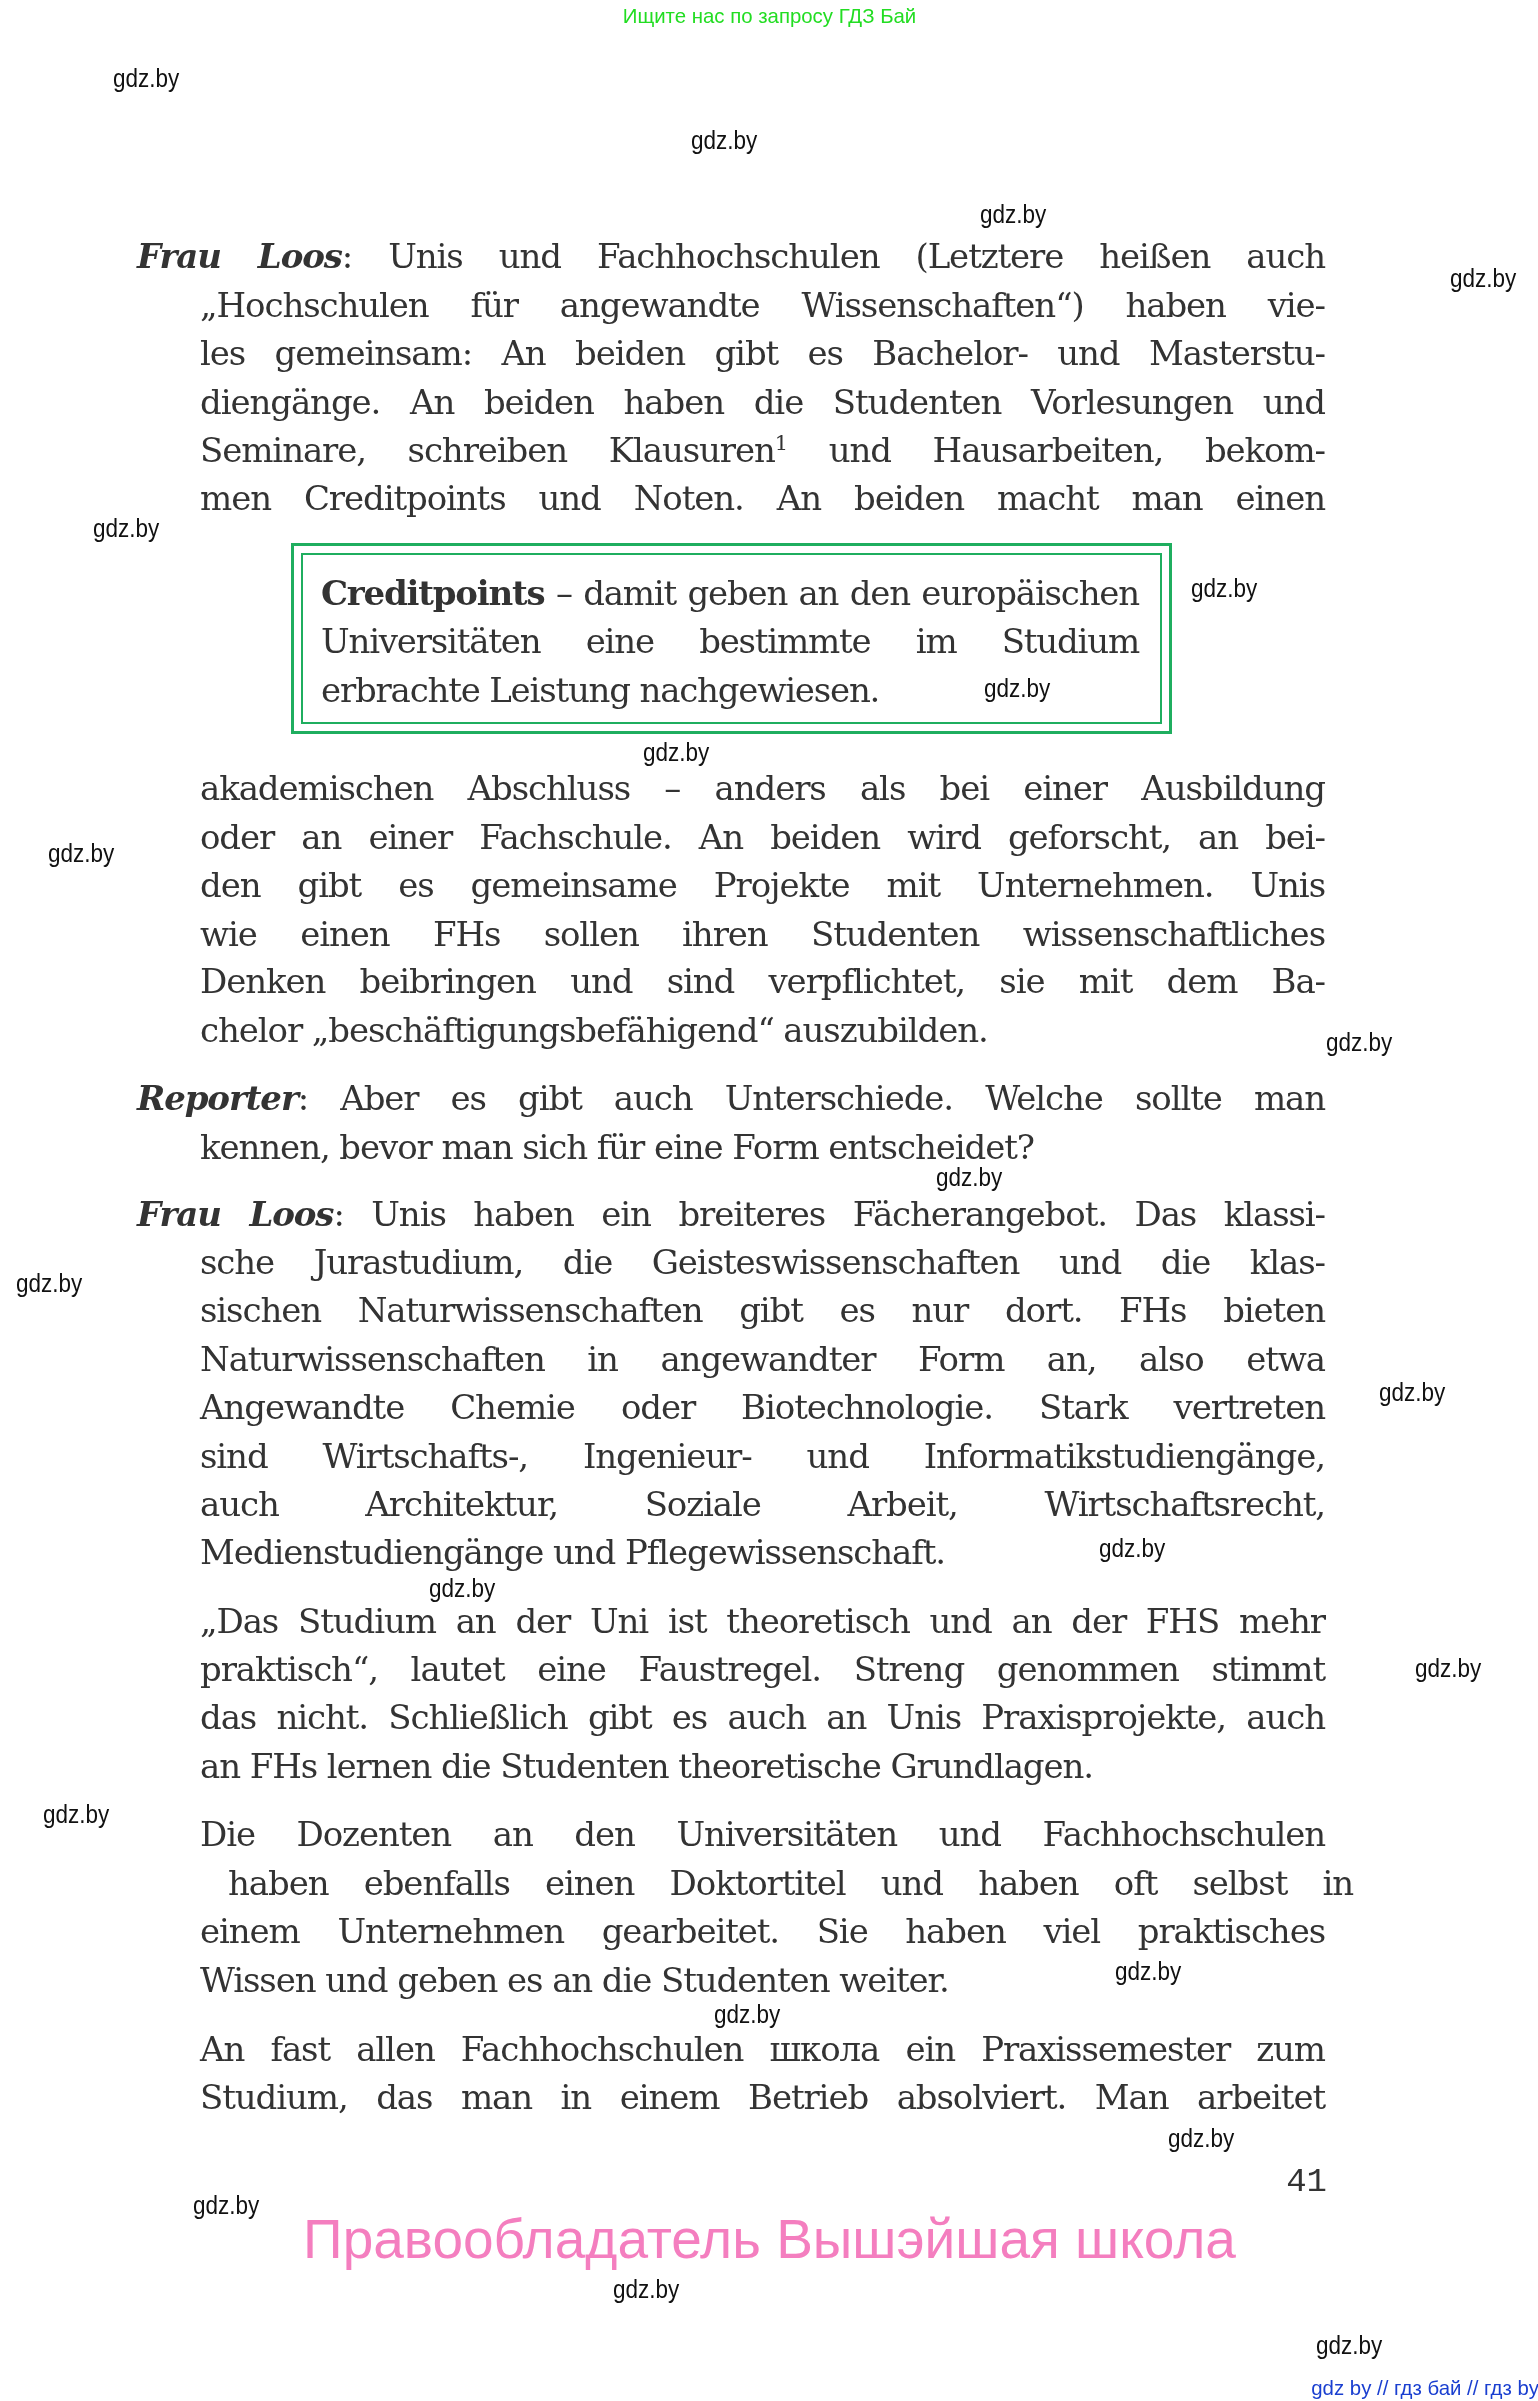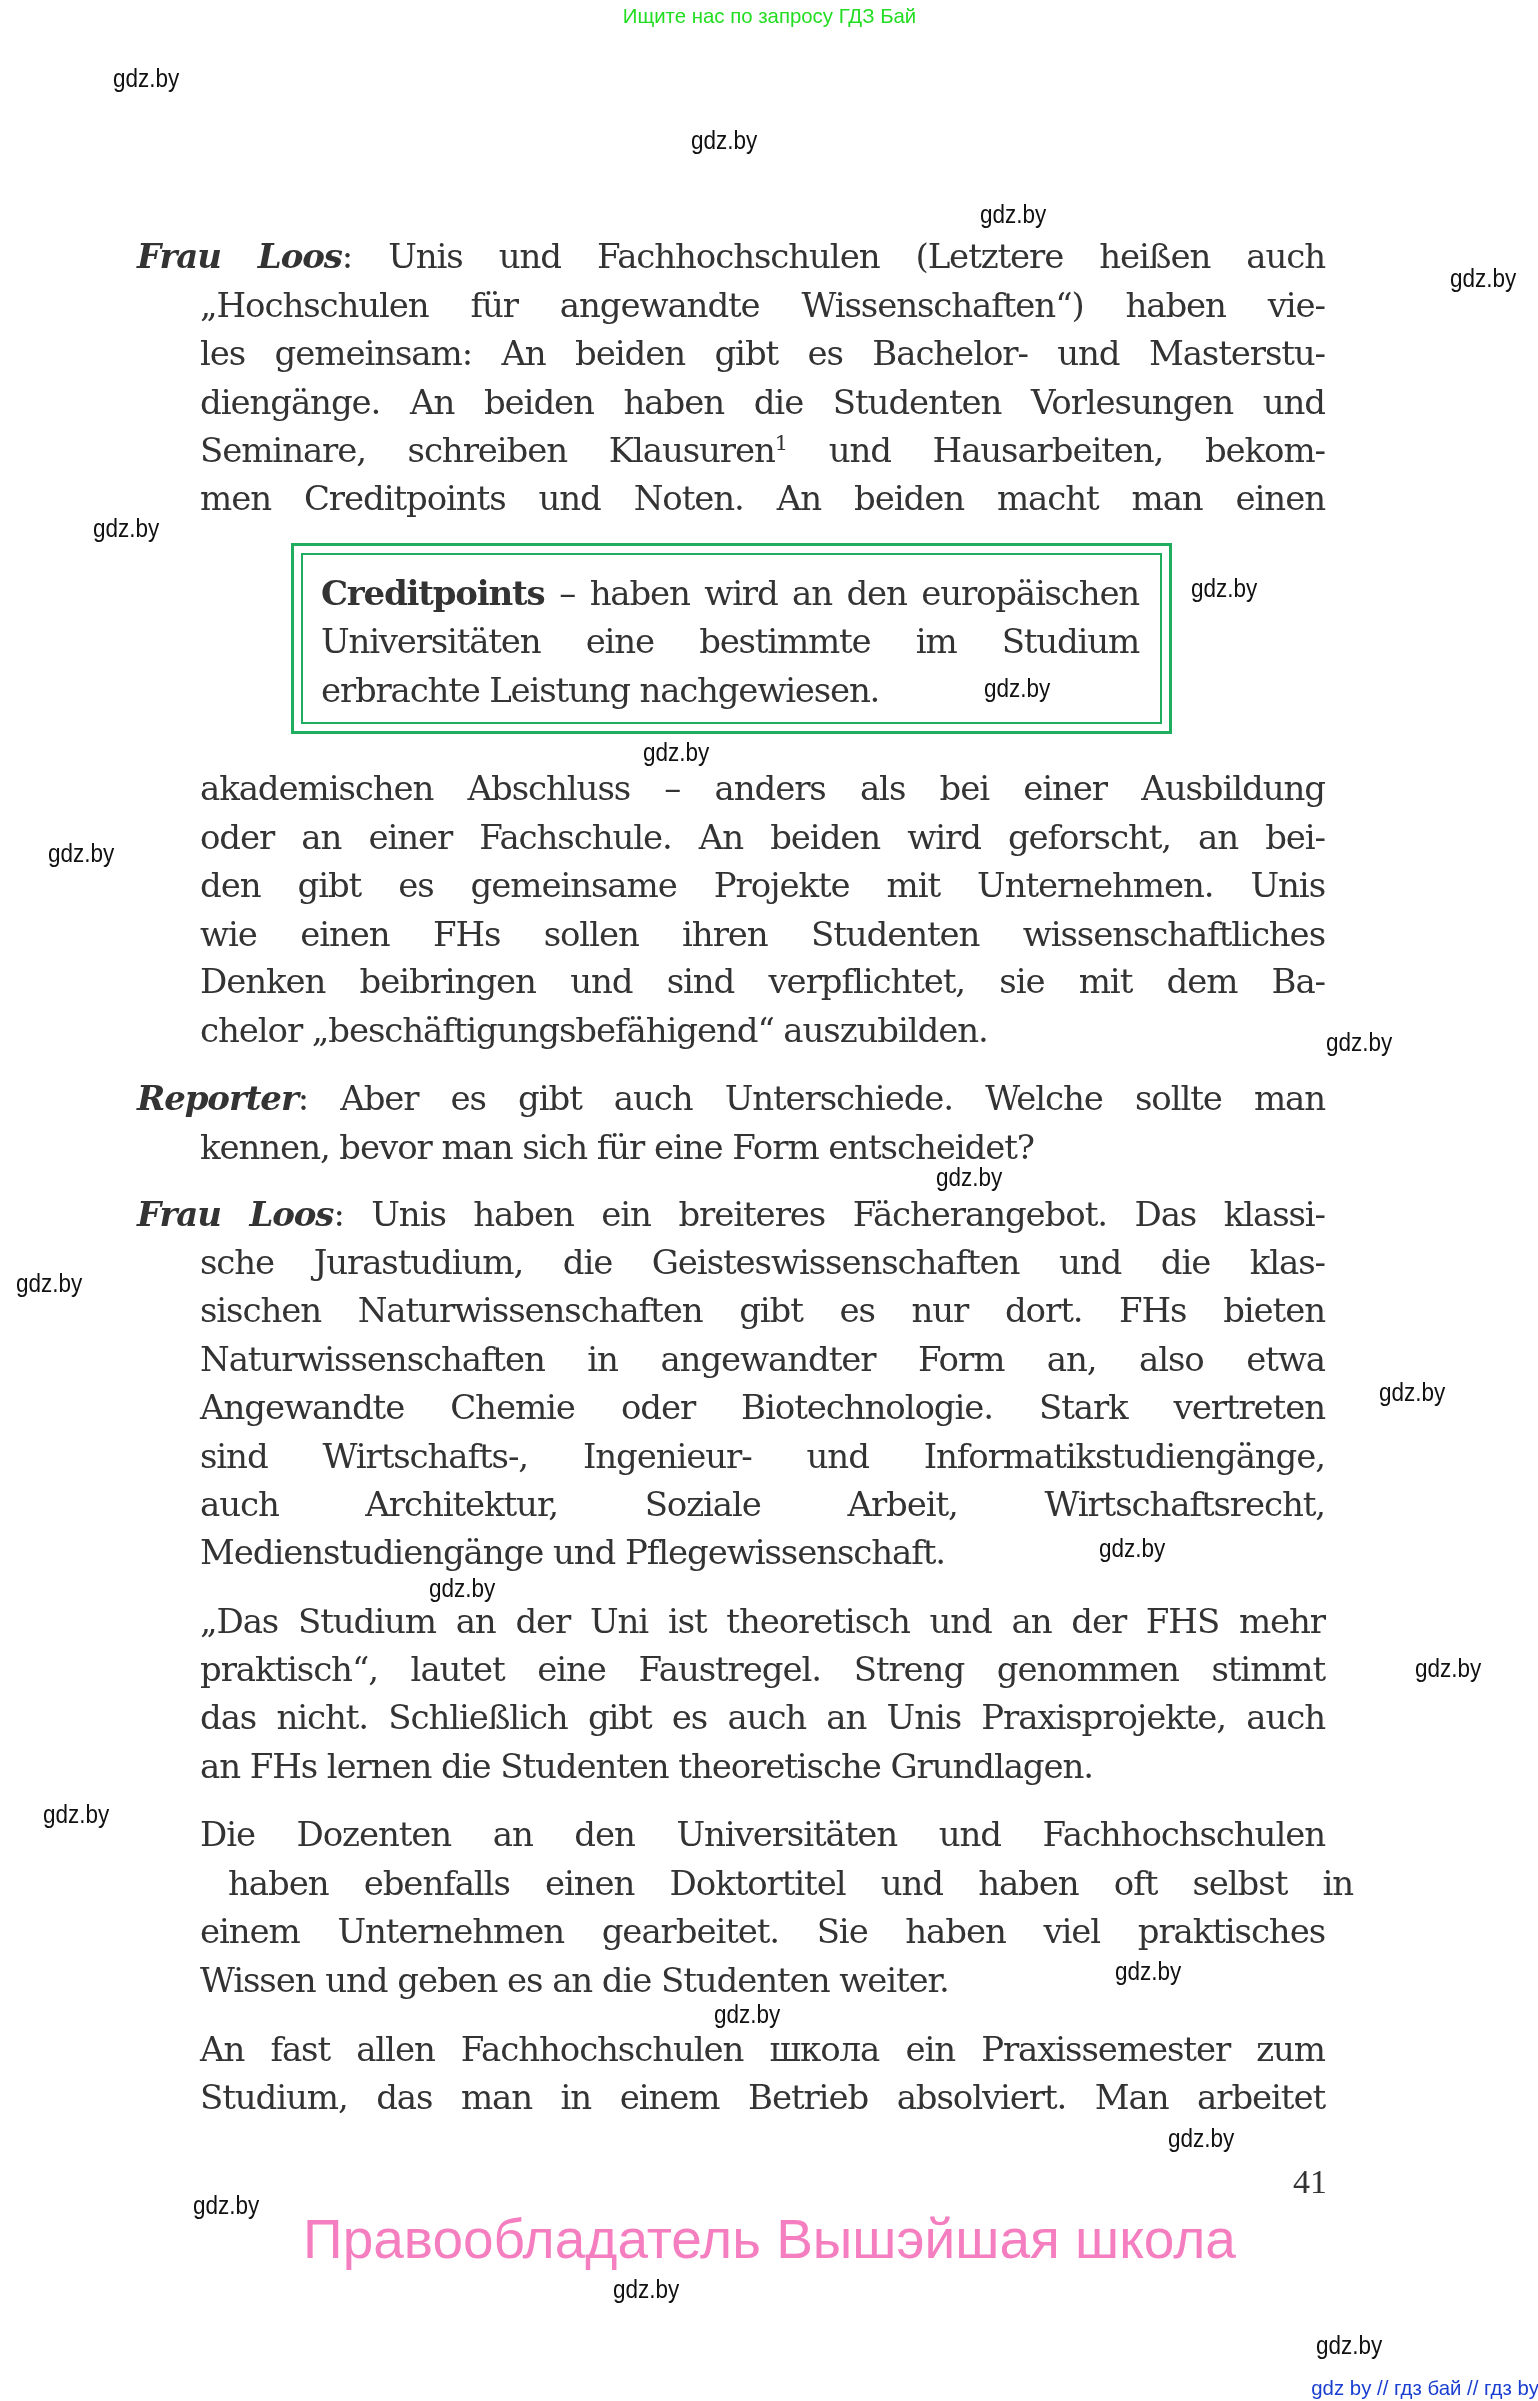--- a/index.html
+++ b/index.html
@@ -11,40 +11,40 @@
   .line.last { text-align-last:left; }
   .spk { font-style:italic; font-weight:bold; }
   .body-left { left:200px; width:1125px; }
   .first-left { left:137px; width:1188px; }
   .box-outer { position:absolute; left:291px; top:543px; width:881px; height:191px; border:3.5px solid #1fae5f; box-sizing:border-box; }
   .box-inner { position:absolute; left:7px; top:7px; right:7px; bottom:7px; border:2.7px solid #1fae5f; }
   .box-line { font-family:"DejaVu Serif", "Liberation Serif", serif; font-size:34px; color:#333; letter-spacing:-1.2px; line-height:48px; height:48px; left:321px; width:818px; text-align:justify; text-align-last:justify; }
   .box-line.last { text-align-last:left; }
   .term { font-weight:bold; }
   sup { font-size:21px; line-height:0; }
-  .page-num { left:1277px; top:2163px; width:50px; text-align:right; font-family:Liberation Serif, serif; font-size:34px; color:#333; }
+  .page-num { left:1277px; top:2163px; width:50px; text-align:right; font-family:Liberation Mono, monospace; font-size:34px; color:#333; }
   .pink { top:2207px; left:0; width:1539px; text-align:center; font-family:"Liberation Sans", sans-serif; font-size:55px; color:#f47ebf; }
   .blue { top:2377px; left:0; width:1539px; text-align:right; font-family:"Liberation Sans", sans-serif; font-size:20.4px; color:#1a3fd0; }
 </style>
 </head>
 <body>
 
 <div class="abs top-banner">Ищите нас по запросу ГДЗ Бай</div>
 
 <div class="abs line first-left" style="top:232px;"><span class="spk">Frau Loos</span><span>: Unis und Fachhochschulen (Letztere heißen auch</span></div>
 <div class="abs line body-left" style="top:281px;">„Hochschulen für angewandte Wissenschaften“) haben vie-</div>
 <div class="abs line body-left" style="top:329px;">les gemeinsam: An beiden gibt es Bachelor- und Masterstu-</div>
 <div class="abs line body-left" style="top:378px;">diengänge. An beiden haben die Studenten Vorlesungen und</div>
 <div class="abs line body-left" style="top:426px;"><span>Seminare, schreiben Klausuren</span><sup>1</sup><span> und Hausarbeiten, bekom-</span></div>
 <div class="abs line body-left" style="top:474px;">men Creditpoints und Noten. An beiden macht man einen</div>
 
 <div class="box-outer">
     <div class="box-inner"></div>
   </div>
-<div class="abs box-line" style="top:569px;"><span class="term">Creditpoints</span><span> – haben wird an den europäischen</span></div>
+<div class="abs box-line" style="top:569px;"><span class="term">Creditpoints</span><span> – damit geben an den europäischen</span></div>
 <div class="abs box-line" style="top:617px;">Universitäten eine bestimmte im Studium</div>
 <div class="abs box-line last" style="top:666px;">erbrachte Leistung nachgewiesen.</div>
 
 <div class="abs line body-left" style="top:764px;">akademischen Abschluss – anders als bei einer Ausbildung</div>
 <div class="abs line body-left" style="top:813px;">oder an einer Fachschule. An beiden wird geforscht, an bei-</div>
 <div class="abs line body-left" style="top:861px;">den gibt es gemeinsame Projekte mit Unternehmen. Unis</div>
 <div class="abs line body-left" style="top:910px;">wie einen FHs sollen ihren Studenten wissenschaftliches</div>
 <div class="abs line body-left" style="top:957px;">Denken beibringen und sind verpflichtet, sie mit dem Ba-</div>
 <div class="abs line body-left last" style="top:1006px;">chelor „beschäftigungsbefähigend“ auszubilden.</div>
 

